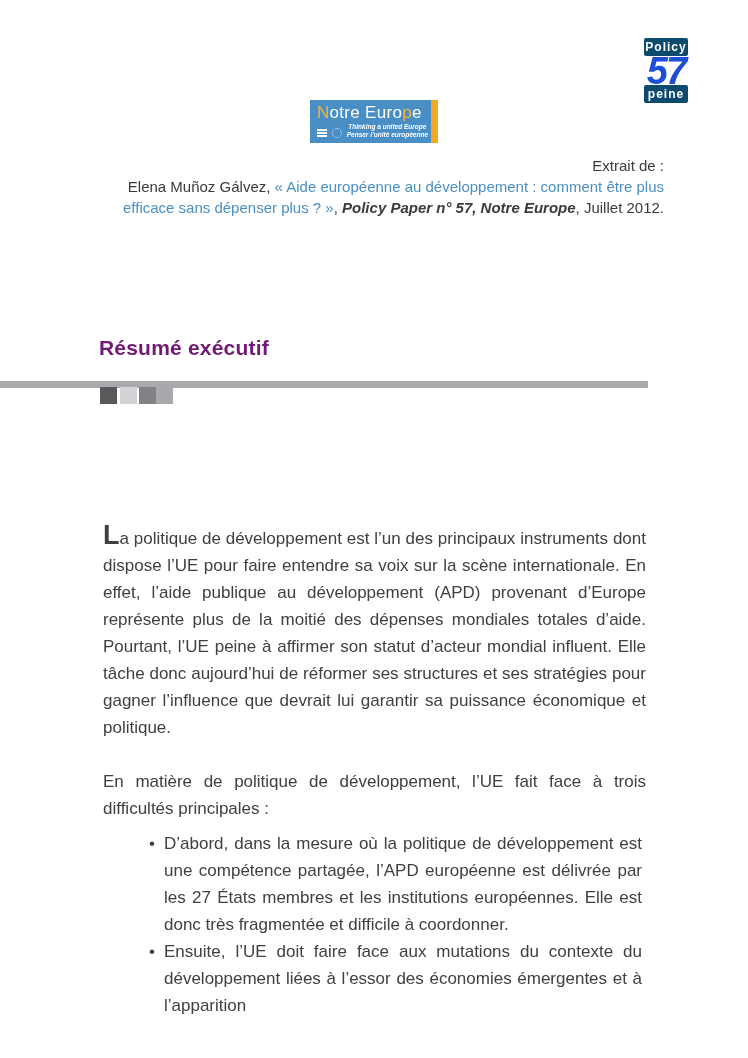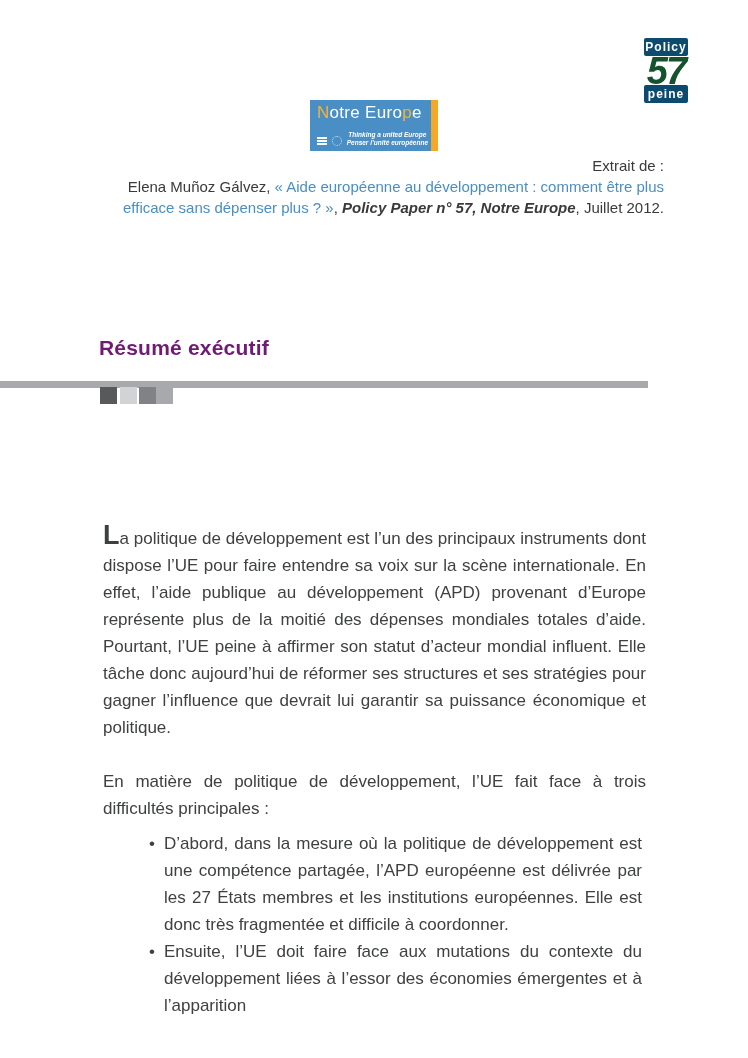--- a/index.html
+++ b/index.html
@@ -13,27 +13,27 @@
 
   
   .badge{position:absolute;left:644px;top:38px;width:44px;text-align:center;}
   .badge-bar{
     background:#0c4a6e;color:#ffffff;
     font-size:12px;font-weight:bold;letter-spacing:1px;
     padding:2px 0;border-radius:2px;
   }
   .badge-num{
     font-size:38px;font-weight:bold;font-style:italic;
-    color:#14532d;line-height:0.9;
+    color:#1d4ed8;line-height:0.9;
     margin:-2px 0 -3px 0;
     letter-spacing:-2px;
   }
 
   
-  .logo{position:absolute;left:310px;top:100px;width:128px;height:51px;display:flex;}
+  .logo{position:absolute;left:310px;top:100px;width:128px;height:43px;display:flex;}
   .logo-blue{flex:1;background:#4a8ec6;position:relative;}
   .logo-orange{width:7px;background:#f5a823;}
   .logo-brand{
     position:absolute;left:7px;top:3px;white-space:nowrap;
     font-size:17px;color:#ffffff;letter-spacing:0.3px;
   }
   .logo-brand .accent{color:#f5b335;}
   .logo-tagline{
     position:absolute;right:3px;bottom:4px;
     font-size:6.5px;font-style:italic;font-weight:bold;

